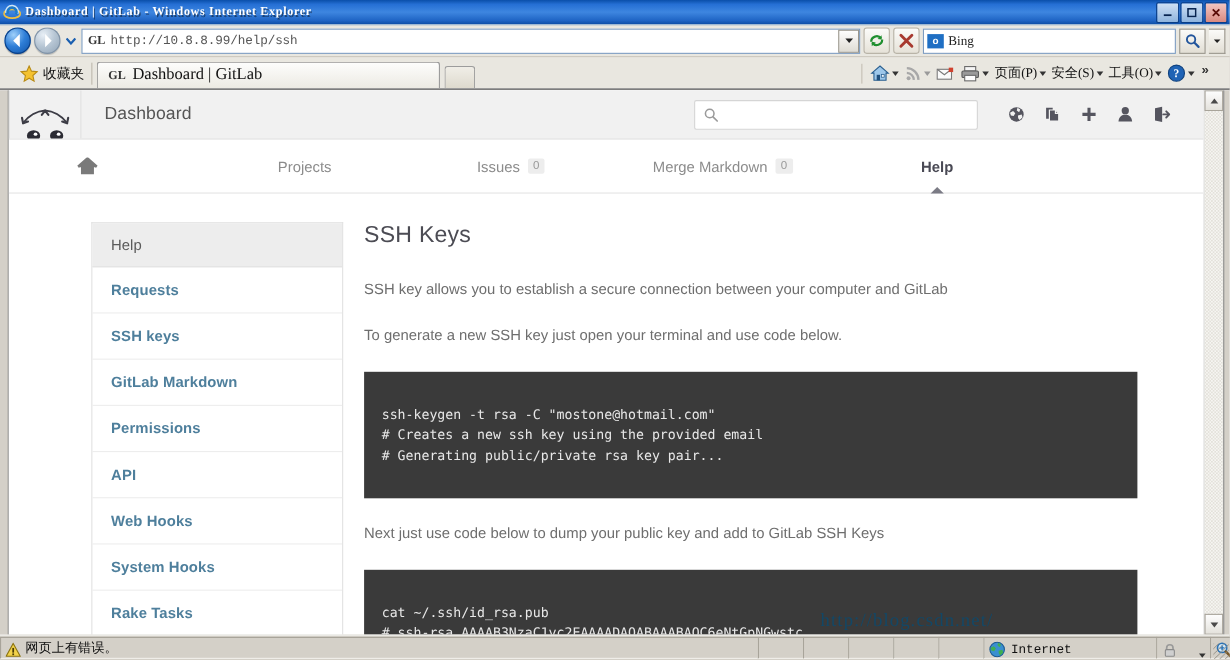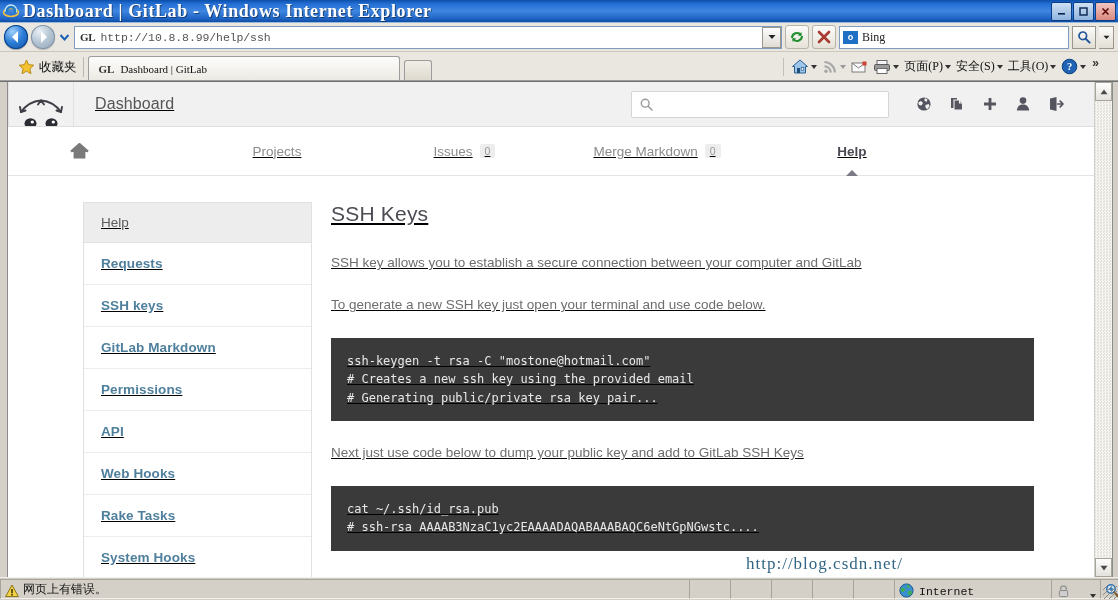--- a/index.html
+++ b/index.html
@@ -13,21 +13,21 @@
 
   
   .titlebar{
     height:22px;flex:0 0 22px;
     background:linear-gradient(to bottom,#0a4faa 0%,#256fd4 18%,#3e86e0 50%,#1f64c4 85%,#0d4ea6 100%);
     display:flex;align-items:center;padding:0 2px 0 3px;position:relative;
     border-bottom:1px solid #9bb8d8;
   }
   .tb-icon{width:16px;height:16px;flex:0 0 16px;margin-right:4px;position:relative;}
   .tb-title{
-    color:#ffffff;font-family:"Liberation Serif",serif;font-weight:bold;font-size:18px;
+    color:#ffffff;font-family:"Liberation Serif",serif;font-weight:bold;font-size:11px;
     letter-spacing:.6px;text-shadow:1px 1px 0 rgba(0,0,0,.45);white-space:nowrap;
   }
   .tb-btns{position:absolute;right:2px;top:2px;display:flex;gap:1px;}
   .tb-btn{
     width:19px;height:17px;background:linear-gradient(to bottom,#cfe0f4,#8fb4dd);
     border:1px solid #0b3e86;border-radius:2px;display:flex;align-items:center;justify-content:center;
     font-size:10px;color:#06234f;font-family:"Liberation Sans",sans-serif;line-height:1;
   }
   .tb-btn.close{background:linear-gradient(to bottom,#f2c6c2,#d98a80);}
   .tb-btn svg{display:block;}
@@ -98,42 +98,42 @@
   }
   .fav-btn{display:flex;align-items:center;height:22px;padding:0 6px 0 2px;gap:4px;margin-bottom:2px;}
   .fav-label{font-family:"Liberation Serif",serif;font-size:12.5px;color:#111;}
   .fav-sep{width:1px;height:20px;background:#bdb8ad;margin:0 4px 3px 0;}
   .browser-tab{
     height:23px;min-width:290px;background:linear-gradient(to bottom,#fdfdfc,#eceae3);
     border:1px solid #9c9c9c;border-bottom:none;border-radius:3px 3px 0 0;
     display:flex;align-items:center;padding:0 10px;gap:6px;
   }
   .tab-fav{font-family:"Liberation Serif",serif;font-weight:bold;font-size:11px;color:#333;}
-  .tab-title{font-family:"Liberation Serif",serif;font-size:11px;color:#111;white-space:nowrap;}
+  .tab-title{font-family:"Liberation Serif",serif;font-size:15px;color:#111;white-space:nowrap;}
   .newtab{
     width:26px;height:19px;margin-left:4px;margin-bottom:0;
     background:linear-gradient(to bottom,#f0eee7,#dedace);
     border:1px solid #9c9c9c;border-bottom:none;border-radius:3px 3px 0 0;
   }
   .cmdbar{margin-left:auto;display:flex;align-items:center;gap:1px;margin-bottom:3px;}
   .cmd-sep{width:1px;height:18px;background:#c3bfb4;margin:0 4px;}
   .cmd-item{
     display:flex;align-items:center;gap:2px;height:21px;padding:0 2px;
     font-family:"Liberation Serif",serif;font-size:12px;color:#111;white-space:nowrap;
   }
   .caret-dn{width:0;height:0;border-left:3px solid transparent;border-right:3px solid transparent;border-top:4px solid #333;}
   .dbl-chev{font-size:12px;color:#333;font-weight:bold;padding:0 3px;align-self:flex-start;}
 
   
   .viewport{
     flex:1 1 auto;display:flex;background:#fff;overflow:hidden;
     border-top:1px solid #6f6f6f;position:relative;
   }
   .page-left-edge{width:7px;flex:0 0 7px;background:#d4d0c8;border-right:1px solid #8d8d8d;}
-  .page{flex:1 1 auto;background:#fff;overflow:hidden;position:relative;display:flex;flex-direction:column;text-decoration:underline;}
+  .page{flex:1 1 auto;background:#fff;overflow:hidden;position:relative;display:flex;flex-direction:column;}
 
   
   .gl-header{
     height:44px;flex:0 0 44px;background:#f1f1f1;border-bottom:1px solid #dedede;
     display:flex;align-items:center;position:relative;
   }
   .gl-logo{
     width:64px;height:44px;flex:0 0 64px;display:flex;align-items:flex-end;justify-content:center;
     border-right:1px solid #e2e2e2;border-left:1px solid #e2e2e2;overflow:hidden;background:#f1f1f1;
   }
@@ -191,21 +191,21 @@
   .gl-main{flex:1 1 auto;margin-left:19px;padding-right:60px;min-width:0;}
   .main-h1{
     font-size:21px;color:#4c4c54;font-weight:normal;margin:0 0 27px 0;
     font-family:"Liberation Sans",sans-serif;letter-spacing:.2px;
   }
   .main-p{
     font-size:13.5px;color:#6e6e6e;margin:0 0 22px 0;line-height:1.5;
     font-family:"Liberation Sans",sans-serif;
   }
   .code-block{
-    background:#3a3a3a;color:#e8e8e8;padding:14px 16px;margin:0 0 22px 0;
+    background:#3a3a3a;color:#e8e8e8;padding:30px 16px;margin:0 0 22px 0;
     font-family:"DejaVu Sans Mono","Liberation Mono",monospace;font-size:12px;line-height:1.55;
     white-space:pre;overflow:hidden;
   }
 
   
   .pg-scroll{
     width:17px;flex:0 0 17px;background:#f0f0f0;
     border-left:1px solid #cfcfcf;display:flex;flex-direction:column;
   }
   .sb-arrow{
@@ -496,22 +496,22 @@
       <div class="gl-body">
 
         <div class="gl-sidebar">
           <div class="side-head">Help</div>
           <div class="side-item">Requests</div>
           <div class="side-item">SSH keys</div>
           <div class="side-item">GitLab Markdown</div>
           <div class="side-item">Permissions</div>
           <div class="side-item">API</div>
           <div class="side-item">Web Hooks</div>
+          <div class="side-item">System Hooks</div>
           <div class="side-item">Rake Tasks</div>
-          <div class="side-item">System Hooks</div>
         </div>
 
         <div class="gl-main">
           <h1 class="main-h1">SSH Keys</h1>
           <p class="main-p">SSH key allows you to establish a secure connection between your computer and GitLab</p>
           <p class="main-p">To generate a new SSH key just open your terminal and use code below.</p>
           <pre class="code-block">ssh-keygen -t rsa -C "mostone@hotmail.com"
 # Creates a new ssh key using the provided email
 # Generating public/private rsa key pair...</pre>
           <p class="main-p">Next just use code below to dump your public key and add to GitLab SSH Keys</p>

